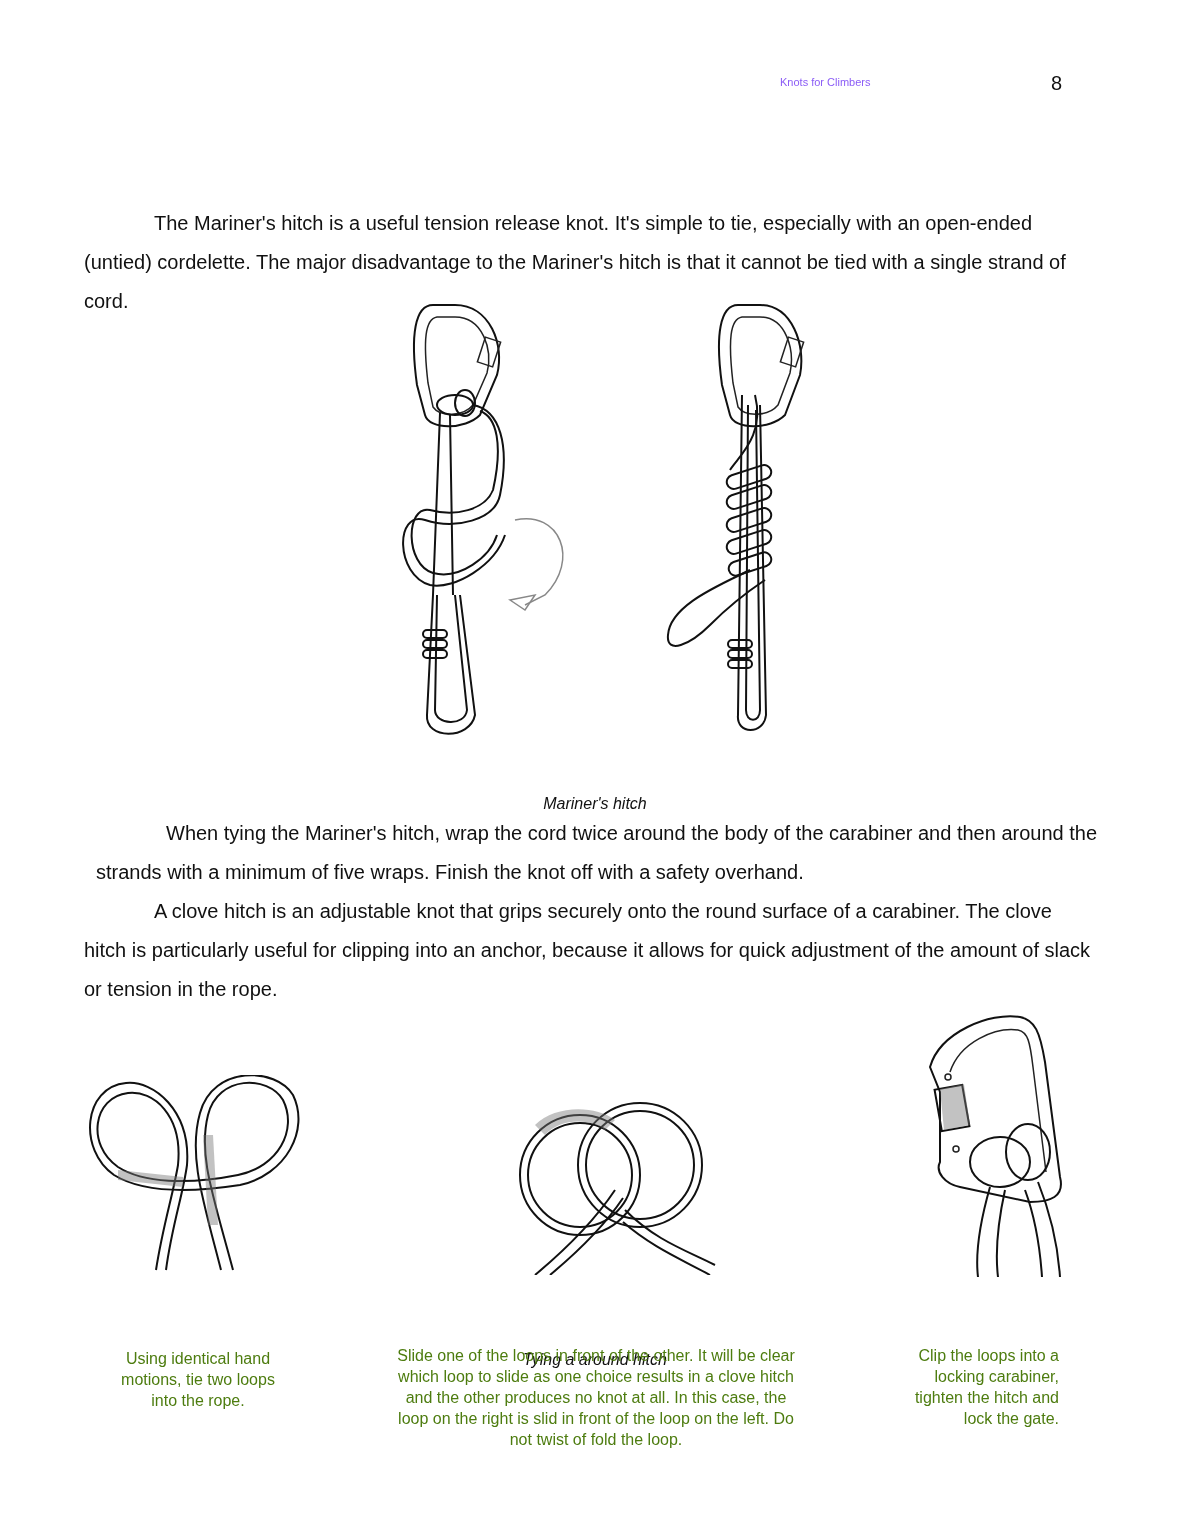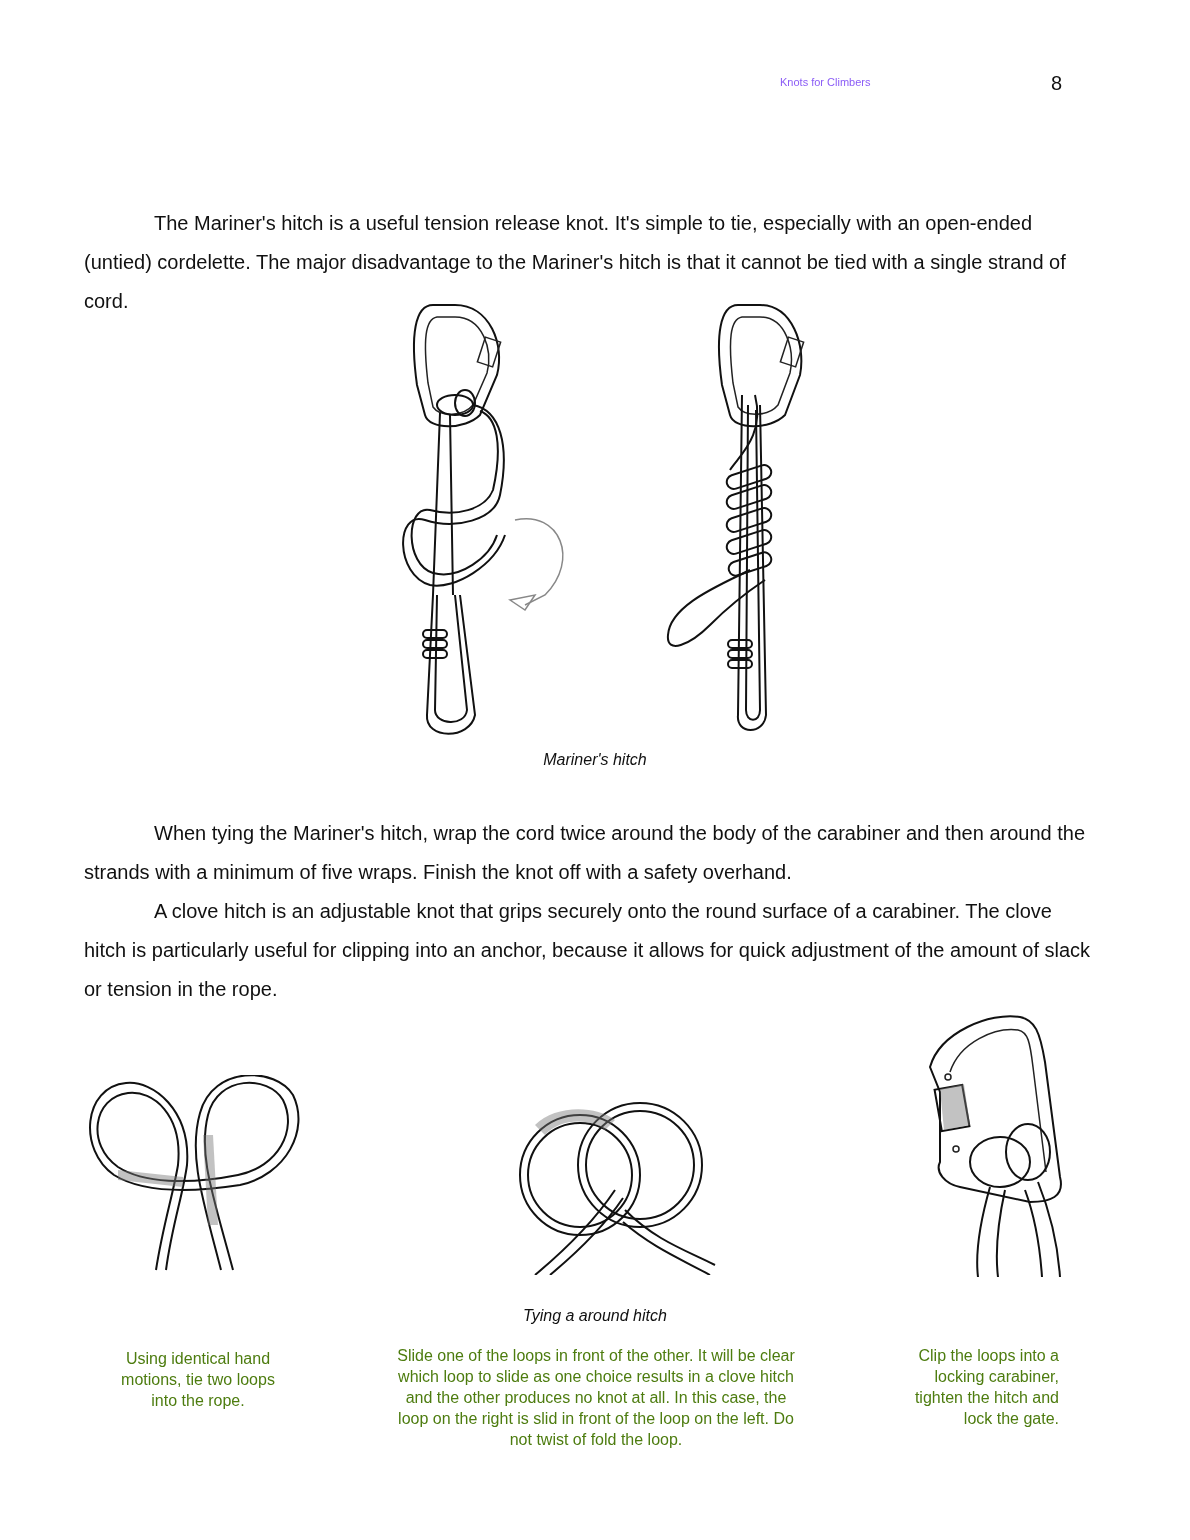--- a/index.html
+++ b/index.html
@@ -2,24 +2,24 @@
 <html><head>
 <meta charset="utf-8">
 <style>
   html, body { margin: 0; padding: 0; background: #ffffff; }
   body { width: 1190px; height: 1540px; position: relative; overflow: hidden; color: #111; font-family: "Liberation Sans", sans-serif; }
   .header-title { position: absolute; left: 780px; top: 76px; font-size: 11px; color: #8b5cf6; }
   .page-number { position: absolute; left: 1051px; top: 72px; font-size: 20px; color: #111; }
   .para { position: absolute; left: 84px; width: 1015px; font-size: 20px; line-height: 39px; color: #111; margin: 0; }
   .para .indent { display: inline-block; width: 70px; }
   #p1 { top: 172px; margin-top: 32px; }
-  #p2 { top: 814px; }
+  #p2 { top: 814px; margin-left: 12px; }
   #p3 { top: 892px; }
   .fig { position: absolute; }
-  .caption { position: absolute; font-size: 16px; font-style: italic; color: #111; text-align: center; }
+  .caption { position: absolute; font-size: 16px; font-style: italic; color: #111; text-align: center; margin-top: 44px; }
   .step { position: absolute; font-size: 16px; line-height: 21px; text-align: center; color: #4d7c0f; }
   svg .rope { fill: none; stroke: #111; stroke-width: 2; }
   svg .thin { fill: none; stroke: #222; stroke-width: 1.5; }
   svg .shade { fill: #777; opacity: 0.45; }
 </style>
 </head>
 <body>
 
 <div>
   <span class="header-title">Knots for Climbers</span>

